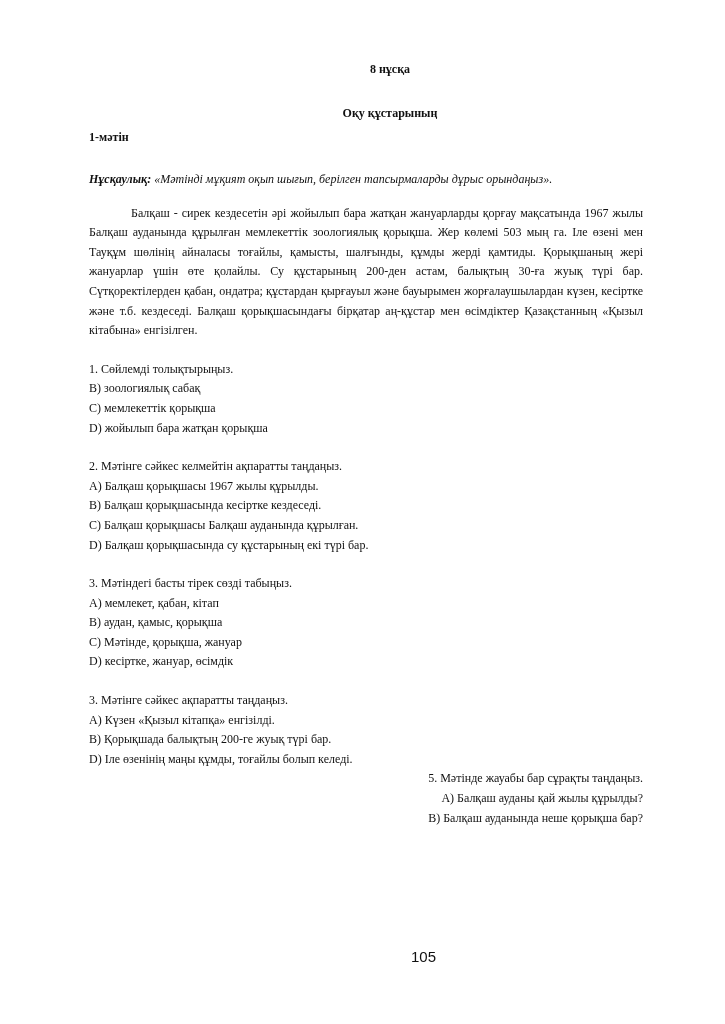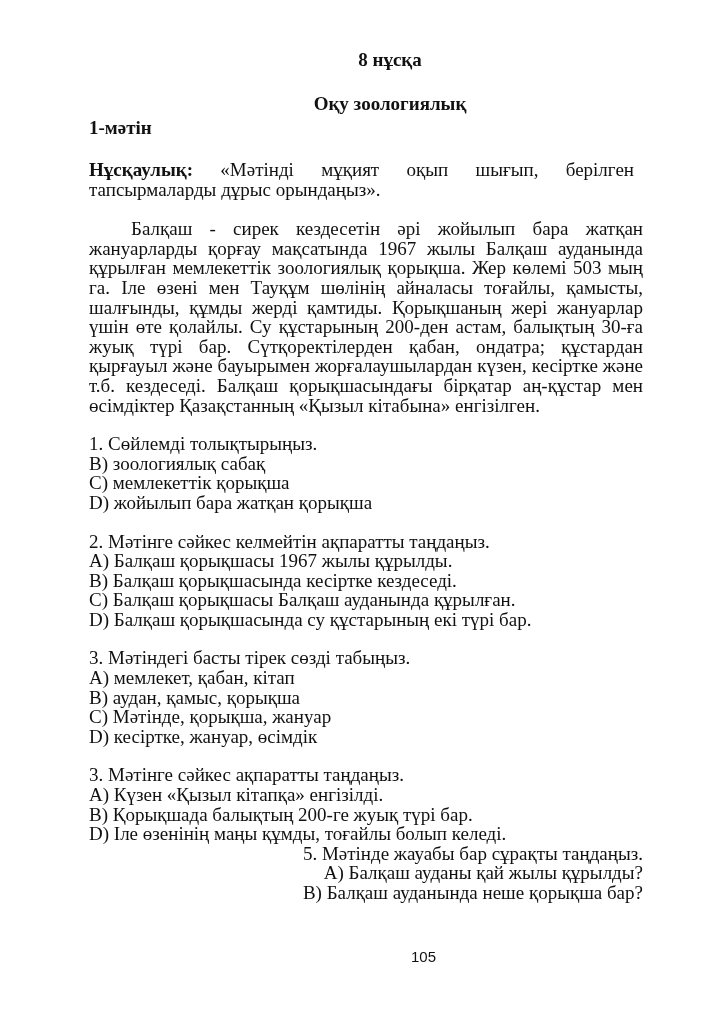--- a/index.html
+++ b/index.html
@@ -1,38 +1,38 @@
 <!DOCTYPE html>
 <html><head>
 <meta charset="utf-8">
 <style>
   html, body { margin: 0; padding: 0; background: #ffffff; }
   body { width: 725px; height: 1024px; position: relative; overflow: hidden; }
   .page {
-    position: absolute; left: 89px; top: 50px; width: 554px;
-    font-family: "Liberation Serif", serif; color: #111; font-size: 19px; line-height: 19.6px;
+    position: absolute; left: 89px; top: 60px; width: 554px;
+    font-family: "Liberation Serif", serif; color: #111; font-size: 12px; line-height: 19.6px;
   }
   .variant { text-align: center; font-weight: bold; margin: 0 0 0 48px; height: 20px; }
   .subject { text-align: center; font-weight: bold; margin: 24px 0 0 48px; height: 20px; }
   .text-label { font-weight: bold; margin: 4px 0 0 0; height: 20px; }
-  .instruction { text-align: justify; text-align-last: left; margin: 22px 9px 0 0; }
+  .instruction { font-style: italic; text-align: justify; text-align-last: left; margin: 22px 9px 0 0; }
   .instruction .lbl { font-weight: bold; }
-  .passage { text-align: justify; text-indent: 42px; margin: 20px 0 0 0; }
+  .passage { text-align: justify; text-indent: 42px; margin: 14px 0 0 0; }
   .question { margin: 19px 0 0 0; }
   .question.tight { margin-top: 0; text-align: right; }
   .q-line, .opt { display: block; white-space: nowrap; }
   .page-number { position: absolute; left: 0; width: 725px; top: 948px; text-align: center; padding-left: 50px; box-sizing: border-box;
     font-family: Liberation Sans, sans-serif; font-size: 15px; color: #111; margin-left: 36px; }
 </style>
 </head>
 <body>
 
 <div class="page">
   <div class="variant">8 нұсқа</div>
-  <div class="subject">Оқу зоологиялық</div>
+  <div class="subject">Оқу құстарының</div>
   <div class="text-label">1-мәтін</div>
 
   <div class="instruction"><span class="lbl">Нұсқаулық:</span><span> «Мәтінді мұқият оқып шығып, берілген тапсырмаларды дұрыс орындаңыз».</span></div>
 
   <div class="passage">Балқаш - сирек кездесетін әрі жойылып бара жатқан жануарларды қорғау мақсатында 1967 жылы Балқаш ауданында құрылған мемлекеттік зоологиялық қорықша. Жер көлемі 503 мың га. Іле өзені мен Тауқұм шөлінің айналасы тоғайлы, қамысты, шалғынды, құмды жерді қамтиды. Қорықшаның жері жануарлар үшін өте қолайлы. Су құстарының 200-ден астам, балықтың 30-ға жуық түрі бар. Сүтқоректілерден қабан, ондатра; құстардан қырғауыл және бауырымен жорғалаушылардан күзен, кесіртке және т.б. кездеседі. Балқаш қорықшасындағы бірқатар аң-құстар мен өсімдіктер Қазақстанның «Қызыл кітабына» енгізілген.</div>
 
   <div class="question">
     <span class="q-line">1. Сөйлемді толықтырыңыз.</span>
     <span class="opt">B) зоологиялық сабақ</span>
     <span class="opt">C) мемлекеттік қорықша</span>

